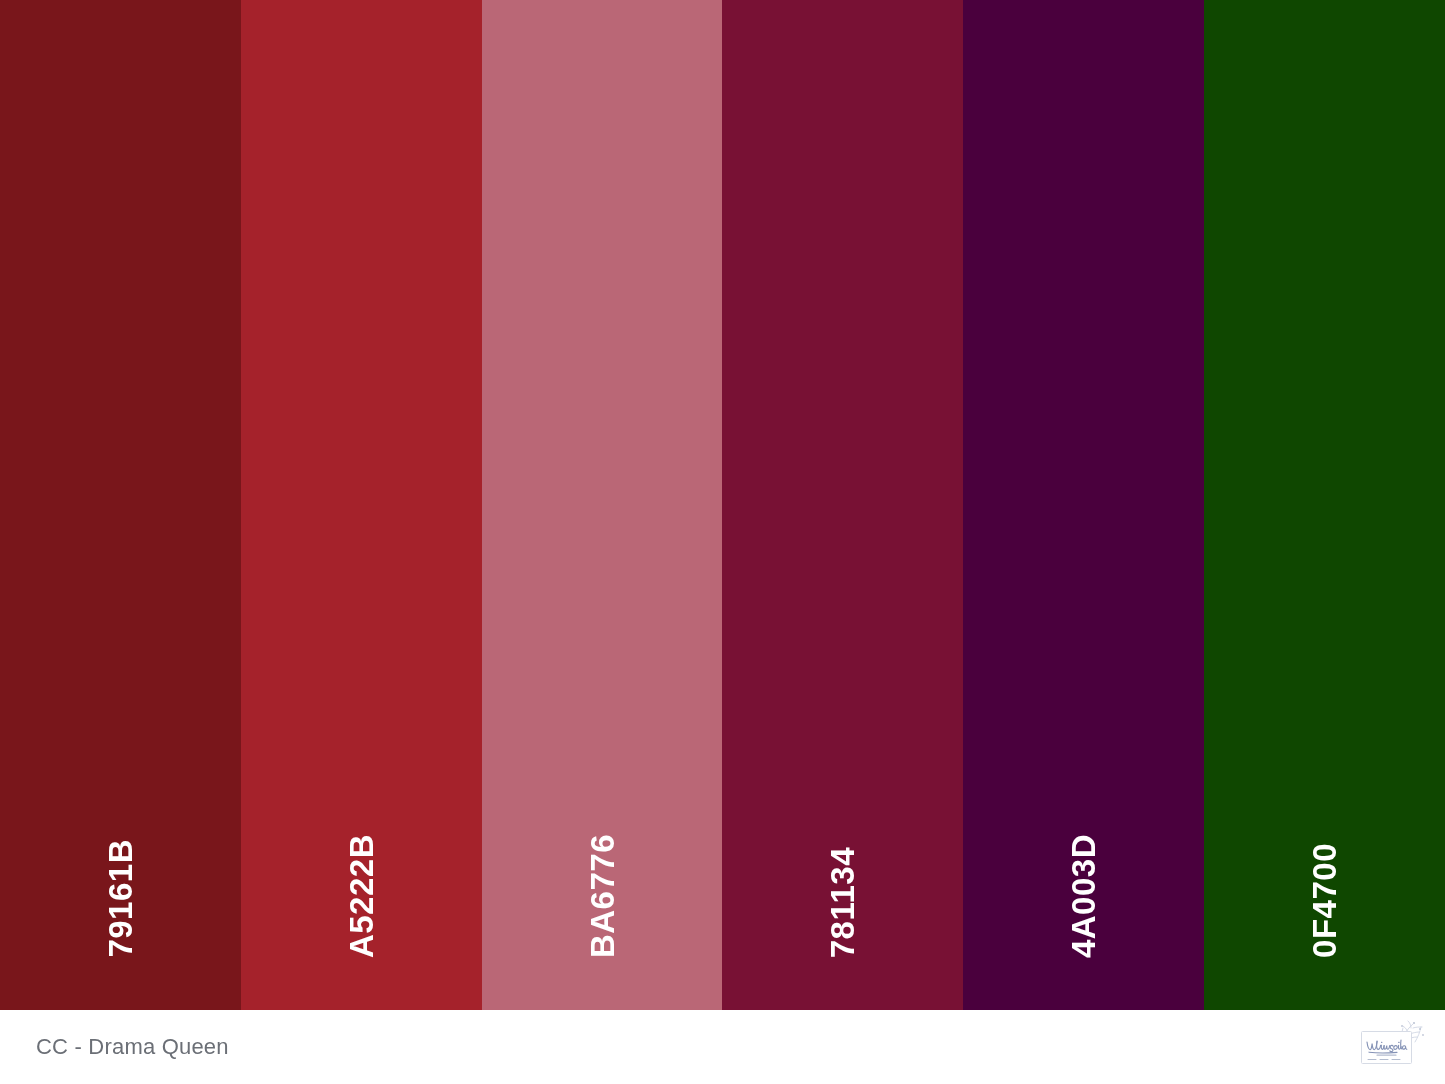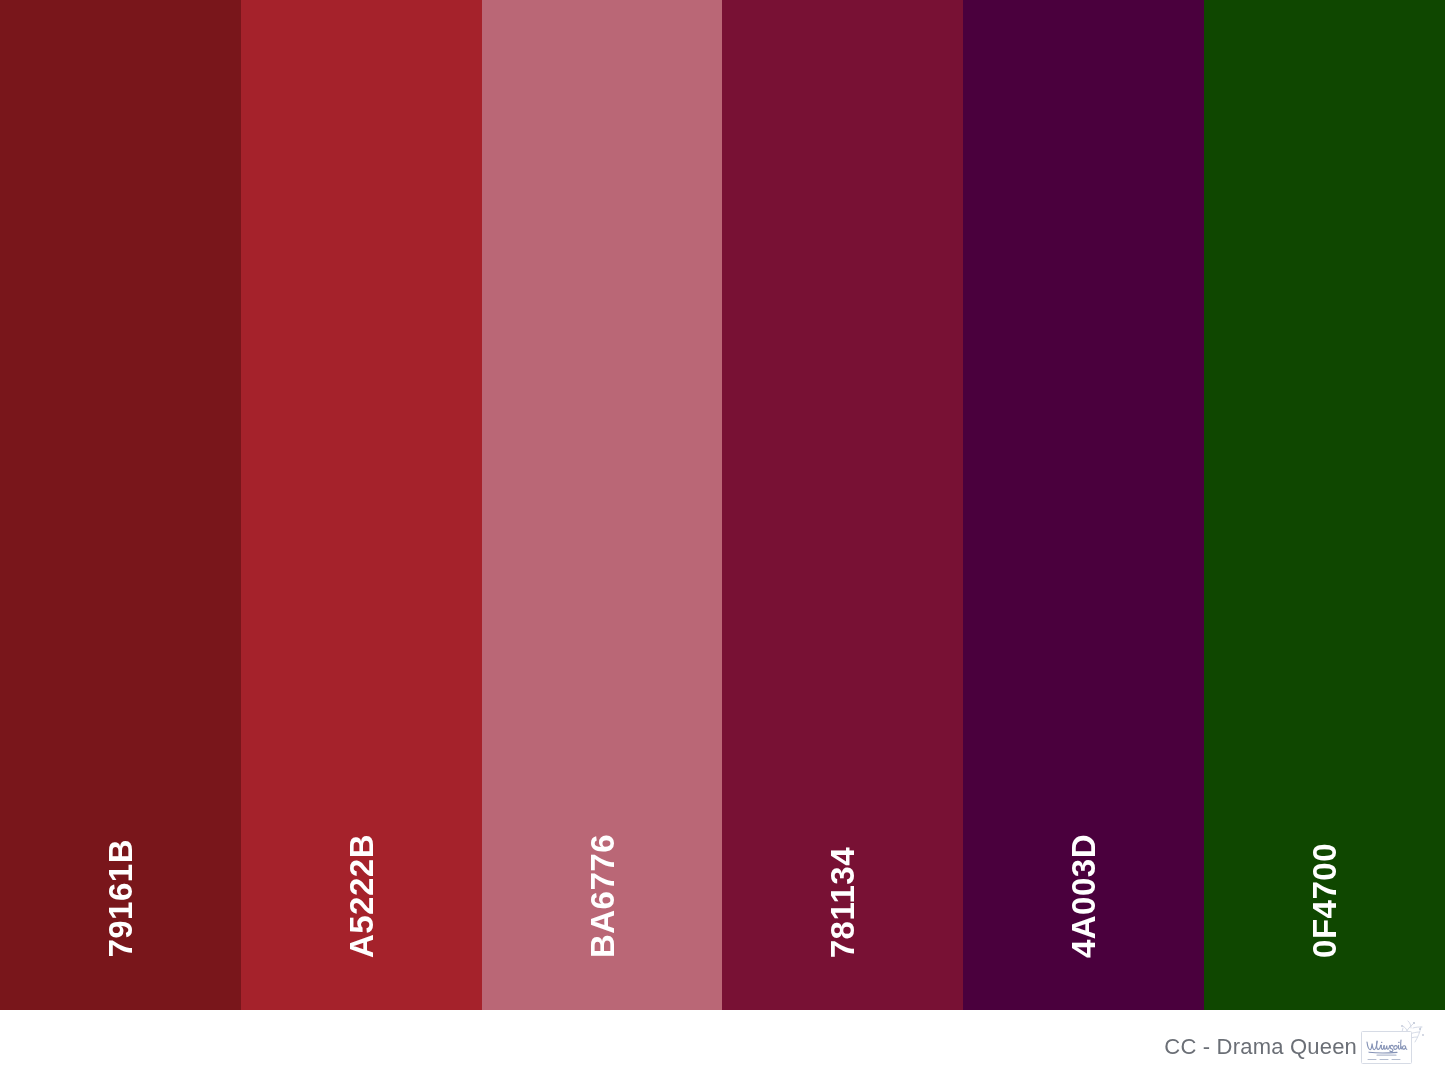--- a/index.html
+++ b/index.html
@@ -55,21 +55,21 @@
   
   #footer {
     position: absolute;
     left: 0;
     top: 1010px;
     width: 1445px;
     height: 74px;
     background: #ffffff;
     display: flex;
     align-items: center;
-    justify-content: flex-end;
+    justify-content: space-between;
     padding: 0 16px 0 36px;
   }
 
   #palette-name {
     color: #6b6f76;
     font-family: "Liberation Sans", sans-serif;
     font-size: 22px;
     font-weight: normal;
     letter-spacing: 0.2px;
     white-space: nowrap;

